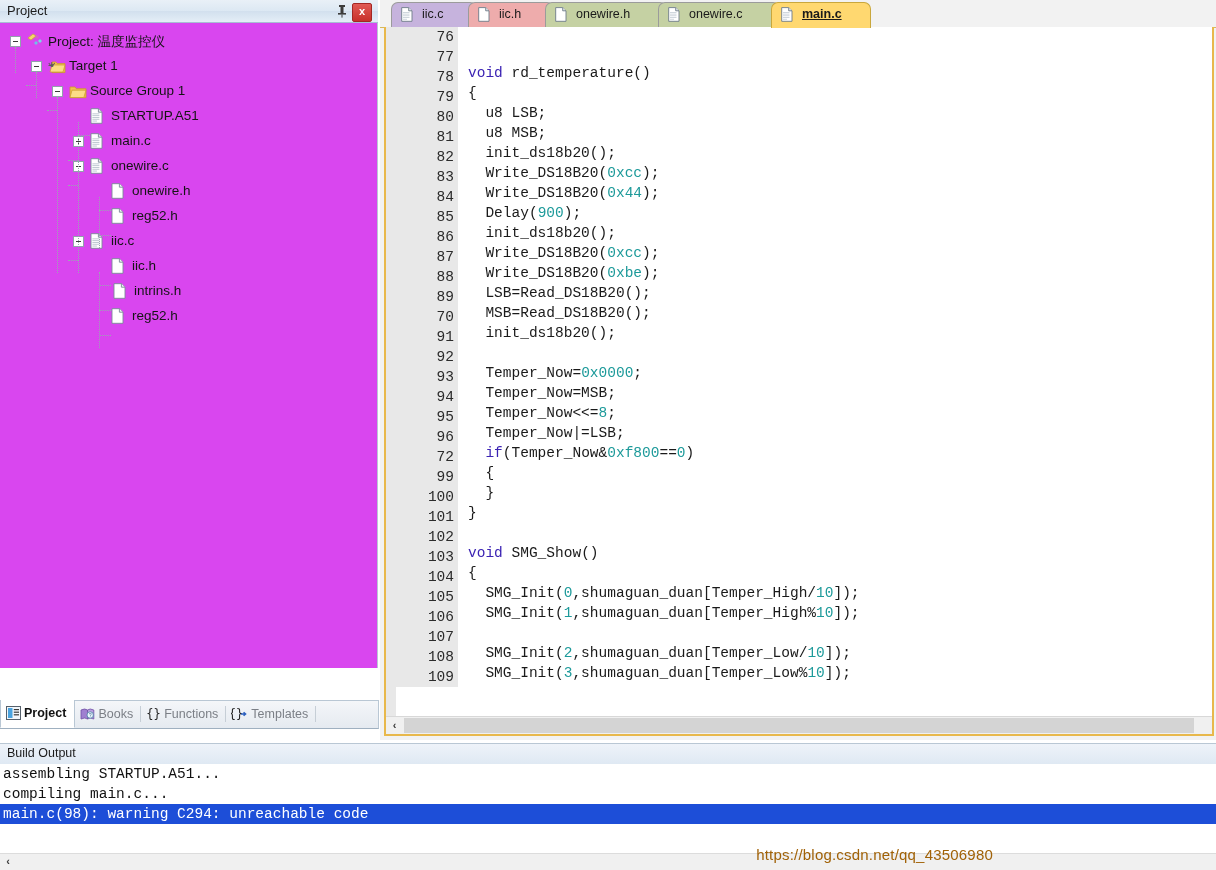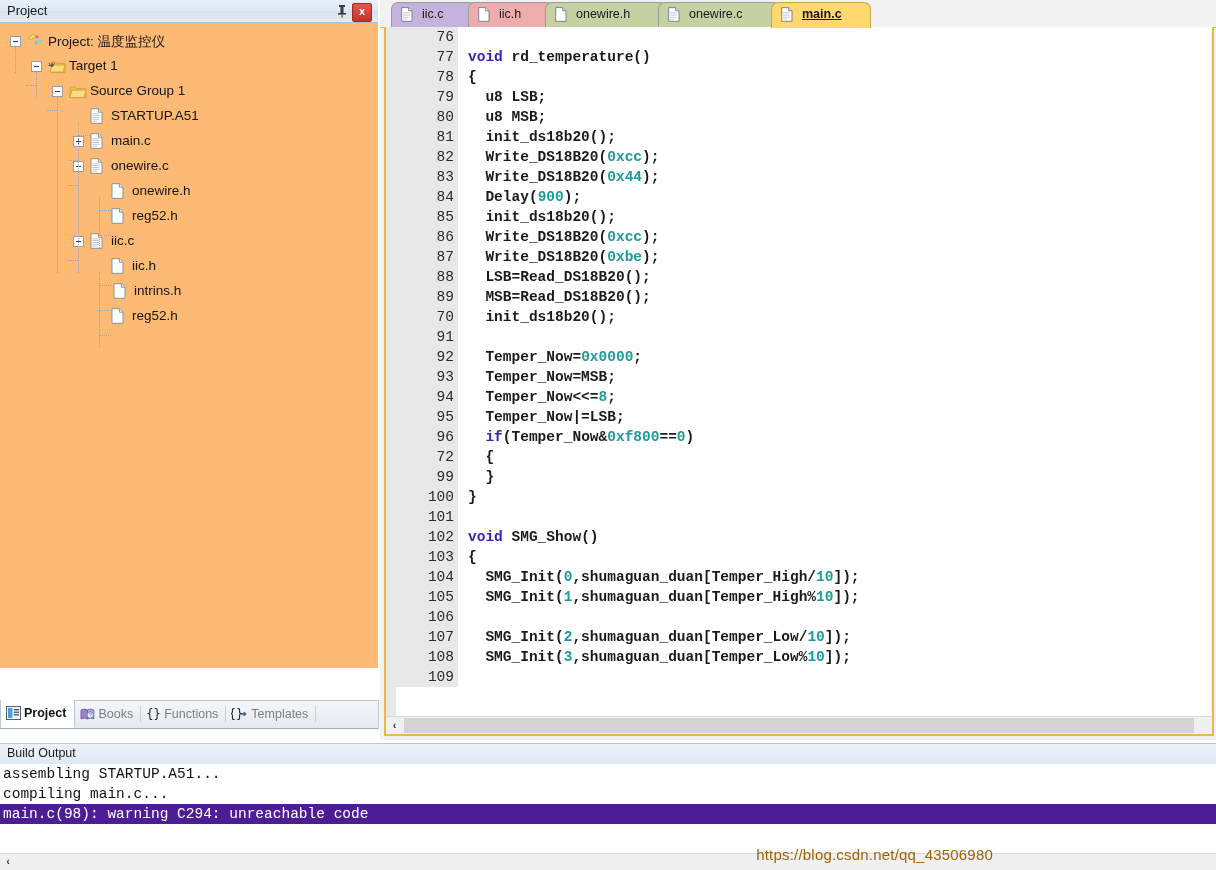--- a/index.html
+++ b/index.html
@@ -35,21 +35,21 @@
     border:1px solid #a32723;border-radius:2px;
     cursor:pointer;
   }
   #close-btn .glyph{
     display:block;text-align:center;line-height:15px;
     color:#ffffff;font-size:11px;font-weight:bold;font-family:"Liberation Sans",sans-serif;
   }
 
   #tree-area{
     position:absolute;left:0;top:23px;right:0;bottom:32px;
-    background:#fdba74;
+    background:#d946ef;
     border-right:1px solid #b9c7d4;
     overflow:hidden;
   }
   .tree-row{
     position:relative;height:25px;white-space:nowrap;
     font-size:13.5px;color:#1b1b1b;
   }
   .tree-row .lbl{
     position:absolute;top:4px;
     font-size:13.5px;color:#141414;
@@ -139,21 +139,21 @@
     font-family:"Liberation Mono","DejaVu Sans Mono",monospace;
     font-size:14.5px;line-height:20px;color:#1a1a1a;
   }
   .cline .num{
     position:absolute;left:0;top:0;width:72px;
     text-align:right;color:#2b2b2b;background:#e8e8e8;
     padding-right:4px;box-sizing:border-box;
     font-family:"Liberation Mono","DejaVu Sans Mono",monospace;
     font-size:14.5px;
   }
-  .cline .txt{position:absolute;left:82px;top:0;font-weight:bold;}
+  .cline .txt{position:absolute;left:82px;top:16px;}
   .cline.hl{background:#e4f7e4;}
   .cline.hl .txt{background:#e4f7e4;}
   .kw{color:#3b23b3;}
   .num-lit{color:#1d9a9a;}
   .marker{
     position:absolute;left:2px;top:2px;width:0;height:0;
     border-top:7px solid transparent;border-bottom:7px solid transparent;
     border-left:10px solid #8fd8e6;
   }
   .marker-o{
@@ -194,21 +194,21 @@
   }
   #build-body{
     position:absolute;left:0;top:21px;right:0;bottom:17px;
     background:#ffffff;overflow:hidden;
   }
   .bline{
     height:20px;line-height:20px;white-space:pre;
     font-family:"Liberation Mono","DejaVu Sans Mono",monospace;
     font-size:14.5px;color:#111;padding-left:3px;
   }
-  .bline.sel{background:#4c1d95;color:#ffffff;}
+  .bline.sel{background:#1d4ed8;color:#ffffff;}
   #build-hscroll{
     position:absolute;left:0;right:0;bottom:0;height:16px;
     background:#f0f0f0;border-top:1px solid #dcdcdc;
   }
   #build-hscroll .arrow-l{
     position:absolute;left:0;top:0;width:16px;height:16px;
     text-align:center;line-height:15px;font-size:11px;color:#3a3a3a;
     font-weight:bold;cursor:pointer;
   }
   #watermark{

